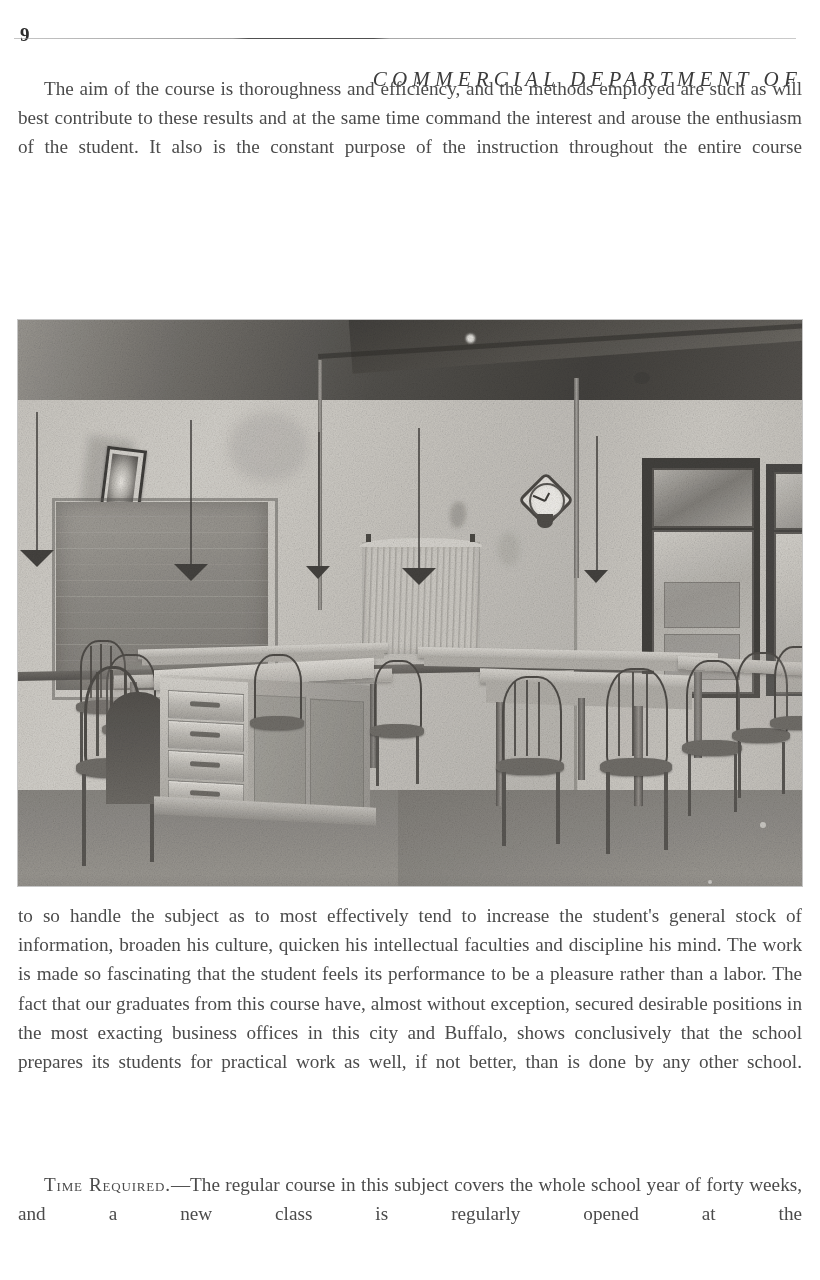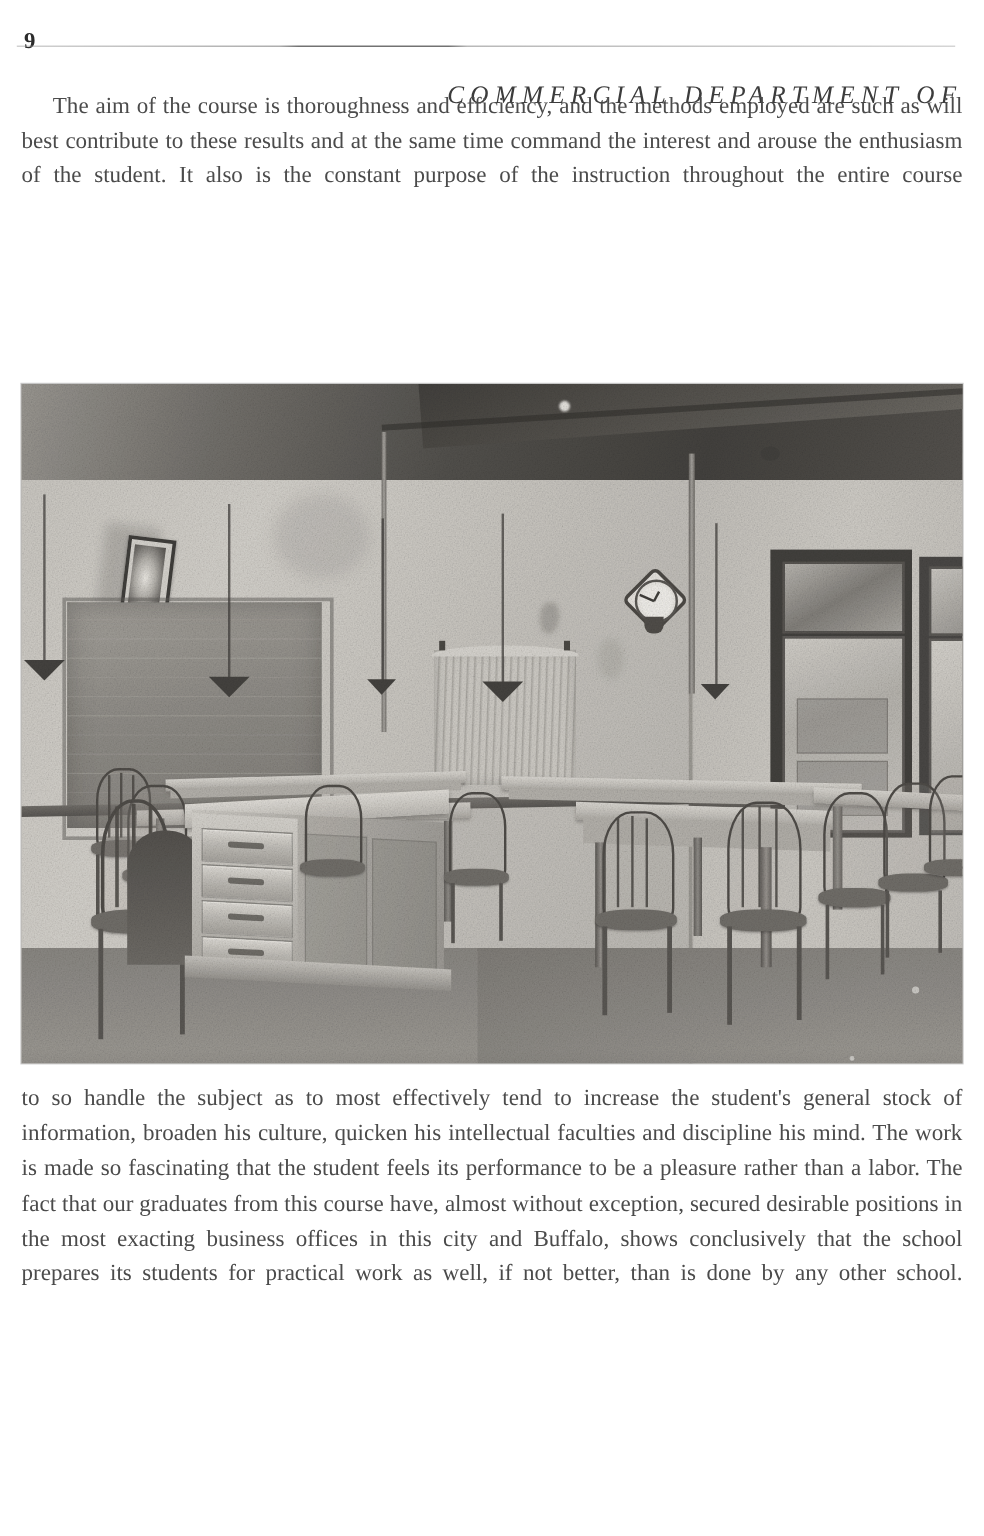--- a/index.html
+++ b/index.html
@@ -608,14 +608,17 @@
       </filter>
       <rect width="784" height="566" filter="url(#g)"></rect>
     </svg>
   </div>
 
 
   <div class="col" id="block-bottom">
     <p class="para last-justify">to so handle the subject as to most effectively tend to increase the student's general stock of information, broaden his culture, quicken his intellectual faculties and discipline his mind.  The work is made so fascinating that the student feels its performance to be a pleasure rather than a labor. The fact that our graduates from this course have, almost without exception, secured desirable positions in the most exacting business offices in this city and Buffalo, shows conclusively that the school prepares its students for practical work as well, if not better, than is done by any other school.</p>
   </div>
 
+  <div class="col" id="block-time">
+    <p class="para ind last-justify"><span class="smallcaps">Time Required.</span><span>—The regular course in this subject covers the whole school year of forty weeks, and a new class is regularly opened at the</span></p>
+  </div>
 
 </div>
 
 </body></html>

